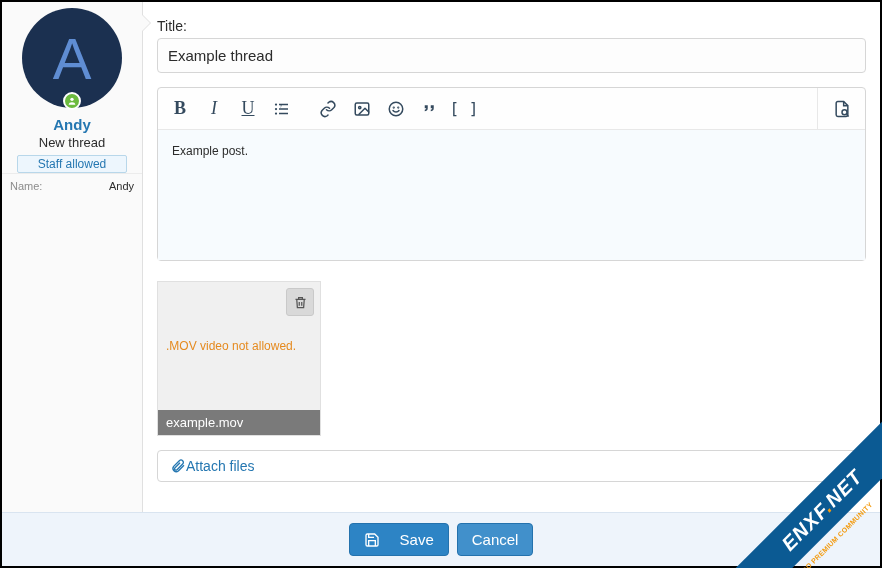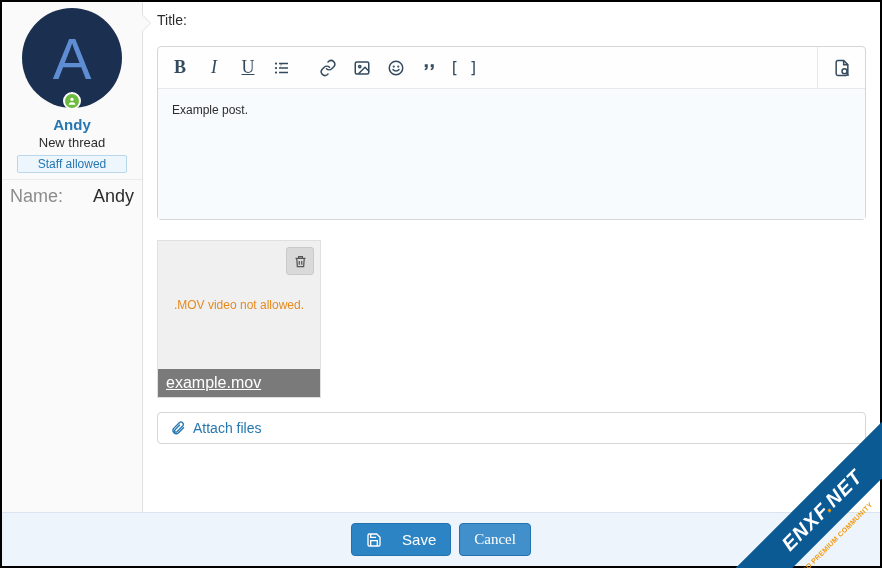--- a/index.html
+++ b/index.html
@@ -6,51 +6,51 @@
 body { font-family: -apple-system, BlinkMacSystemFont, "Segoe UI", Helvetica, Arial, sans-serif; font-size: 14px; color: #2c2c2c; background: #fff; width: 882px; height: 568px; overflow: hidden; position: relative; }
 .frame { border: 2px solid #000; width: 882px; height: 568px; display: flex; flex-direction: column; }
 .main { display: flex; flex: 1; overflow: hidden; }
 .sidebar { width: 141px; background: #fafafa; border-right: 1px solid #e0e0e0; display: flex; flex-direction: column; align-items: center; padding-top: 6px; position: relative; }
 .avatar { width: 100px; height: 100px; border-radius: 50%; background: #1b3050; display: flex; align-items: center; justify-content: center; color: #5f8dd3; font-size: 58px; font-weight: 400; position: relative; }
 .status { position: absolute; bottom: -2px; left: 50%; transform: translateX(-50%); width: 18px; height: 18px; border-radius: 50%; background: #6dbb3f; border: 2px solid #fff; display: flex; align-items: center; justify-content: center; }
 .status svg { width: 10px; height: 10px; fill: #fff; }
 .username { color: #2577b1; font-weight: 700; font-size: 15px; margin-top: 8px; }
 .rank { font-size: 13px; color: #2c2c2c; margin-top: 2px; }
 .badge { margin-top: 5px; font-size: 12px; color: #2577b1; border: 1px solid #b8d7ea; background: #edf6fd; padding: 1px 0; width: 110px; text-align: center; border-radius: 2px; }
-.namerow { display: flex; justify-content: space-between; width: 100%; padding: 6px 8px 0; font-size: 18px; border-top: 1px solid #ececec; margin-top: 6px; }
+.namerow { display: flex; justify-content: space-between; width: 100%; padding: 6px 8px 0; font-size: 11px; border-top: 1px solid #ececec; }
 .namerow .lbl { color: #8c8c8c; }
 .namerow .val { color: #2c2c2c; }
 .arrow { position: absolute; top: 12px; right: -9px; width: 0; height: 0; border-top: 9px solid transparent; border-bottom: 9px solid transparent; border-left: 9px solid #e0e0e0; }
 .arrow::after { content: ""; position: absolute; top: -8px; left: -9px; border-top: 8px solid transparent; border-bottom: 8px solid transparent; border-left: 8px solid #fafafa; }
-.content { flex: 1; padding: 10px 14px 0; display: flex; flex-direction: column; overflow: hidden; }
+.content { flex: 1; padding: 16px 14px 0; display: flex; flex-direction: column; overflow: hidden; }
 .title-lbl { font-size: 14px; margin-bottom: 4px; }
 .title-input { width: 100%; padding: 8px 10px; font-size: 15px; border: 1px solid #d6d6d6; border-radius: 4px; background: #fdfdfd; color: #2c2c2c; }
 .editor { margin-top: 14px; border: 1px solid #d6d6d6; border-radius: 4px; background: #fefefe; }
 .toolbar { display: flex; align-items: center; border-bottom: 1px solid #e8e8e8; height: 42px; }
 .tb-left { display: flex; gap: 2px; padding: 0 6px; }
 .tb-btn { width: 32px; height: 40px; display: flex; align-items: center; justify-content: center; color: #344a5e; font-size: 18px; cursor: pointer; border-radius: 3px; }
 .tb-btn svg { width: 18px; height: 18px; fill: none; stroke: #344a5e; stroke-width: 2; stroke-linecap: round; stroke-linejoin: round; }
 .tb-btn.fill svg { fill: #344a5e; stroke: none; }
 .tb-spacer { flex: 1; }
 .tb-preview { width: 48px; border-left: 1px solid #e8e8e8; height: 42px; display: flex; align-items: center; justify-content: center; cursor: pointer; }
 .tb-preview svg { width: 20px; height: 20px; fill: none; stroke: #344a5e; stroke-width: 1.8; }
 .editor-body { padding: 14px 14px 70px; min-height: 130px; background: #f7fbfe; font-size: 12px; color: #2c2c2c; }
 .attachment { margin-top: 20px; width: 164px; border: 1px solid #e0e0e0; background: #f0f0f0; position: relative; }
-.att-prev { height: 128px; display: flex; align-items: center; justify-content: center; padding: 0 8px; text-align: center; }
+.att-prev { height: 128px; display: flex; align-items: center; justify-content: flex-start; padding: 0 8px; text-align: center; }
 .att-msg { color: #e58a1f; font-size: 12px; }
 .att-del { position: absolute; top: 6px; right: 6px; width: 28px; height: 28px; background: #d9d9d9; border: 1px solid #c9c9c9; border-radius: 3px; display: flex; align-items: center; justify-content: center; cursor: pointer; }
 .att-del svg { width: 15px; height: 15px; fill: none; stroke: #555; stroke-width: 2; }
-.att-name { background: #7a7a7a; color: #fff; font-size: 16px; padding: 5px 8px; text-decoration: underline; }
-.attach-btn { margin-top: 14px; display: inline-flex; align-items: center; gap: 7px; border: 1px solid #d6d6d6; border-radius: 4px; padding: 7px 12px; color: #2577b1; font-size: 14px; cursor: pointer; background: #fff; }
+.att-name { background: #7a7a7a; color: #fff; font-size: 13px; padding: 5px 8px; }
+.attach-btn { margin-top: 14px; display: inline-flex; align-items: center; border: 1px solid #d6d6d6; border-radius: 4px; padding: 7px 12px; color: #2577b1; font-size: 14px; cursor: pointer; background: #fff; }
 .attach-btn svg { width: 16px; height: 16px; fill: none; stroke: #2577b1; stroke-width: 2; }
 .footer { background: #eef4fb; border-top: 1px solid #d9e4f0; padding: 10px 0; display: flex; justify-content: center; gap: 8px; }
 .btn { padding: 7px 14px; border-radius: 4px; font-size: 15px; cursor: pointer; border: 1px solid transparent; display: inline-flex; align-items: center; gap: 20px; }
 .btn-primary { background: #2d84c5; color: #fff; border-color: #2472ad; }
 .btn-primary svg { width: 16px; height: 16px; fill: none; stroke: #fff; stroke-width: 2; }
-.btn-secondary { background: #4190cb; color: #fff; border-color: #2472ad; font-family: Liberation Serif, serif; }
+.btn-secondary { background: #4190cb; color: #fff; border-color: #2472ad; }
 .watermark { position: absolute; bottom: 0; right: 0; width: 160px; height: 160px; overflow: hidden; pointer-events: none; }
 .watermark-band { position: absolute; width: 260px; height: 40px; background: #0b5a93; transform: rotate(-45deg); right: -70px; bottom: 38px; display: flex; align-items: center; justify-content: center; }
 .watermark-text { color: #fff; font-weight: 900; font-style: italic; font-size: 20px; letter-spacing: 1px; }
 .watermark-text .dot { color: #f39c12; }
 .watermark-sub { position: absolute; width: 260px; transform: rotate(-45deg); right: -76px; bottom: 18px; text-align: center; color: #f39c12; font-size: 7px; font-weight: 700; letter-spacing: 0.3px; }
 </style>
 </head>
 <body>
 
 <div class="frame">
@@ -70,20 +70,21 @@
       <div class="badge">Staff allowed</div>
       <div class="namerow">
         <span class="lbl">Name:</span>
         <span class="val">Andy</span>
       </div>
       <div class="arrow"></div>
     </div>
 
     <div class="content">
       <div class="title-lbl">Title:</div>
+      <input class="title-input" value="Example thread" style="">
 
       <div class="editor">
         <div class="toolbar">
           <div class="tb-left">
             <div class="tb-btn" style="font-weight:700;font-family:Georgia,serif">B</div>
             <div class="tb-btn" style="font-style:italic;font-family:Georgia,serif">I</div>
             <div class="tb-btn" style="text-decoration:underline;font-family:Georgia,serif">U</div>
             <div class="tb-btn fill">
                 <svg viewBox="0 0 24 24">
                   <circle cx="4" cy="6" r="1.5"></circle>

